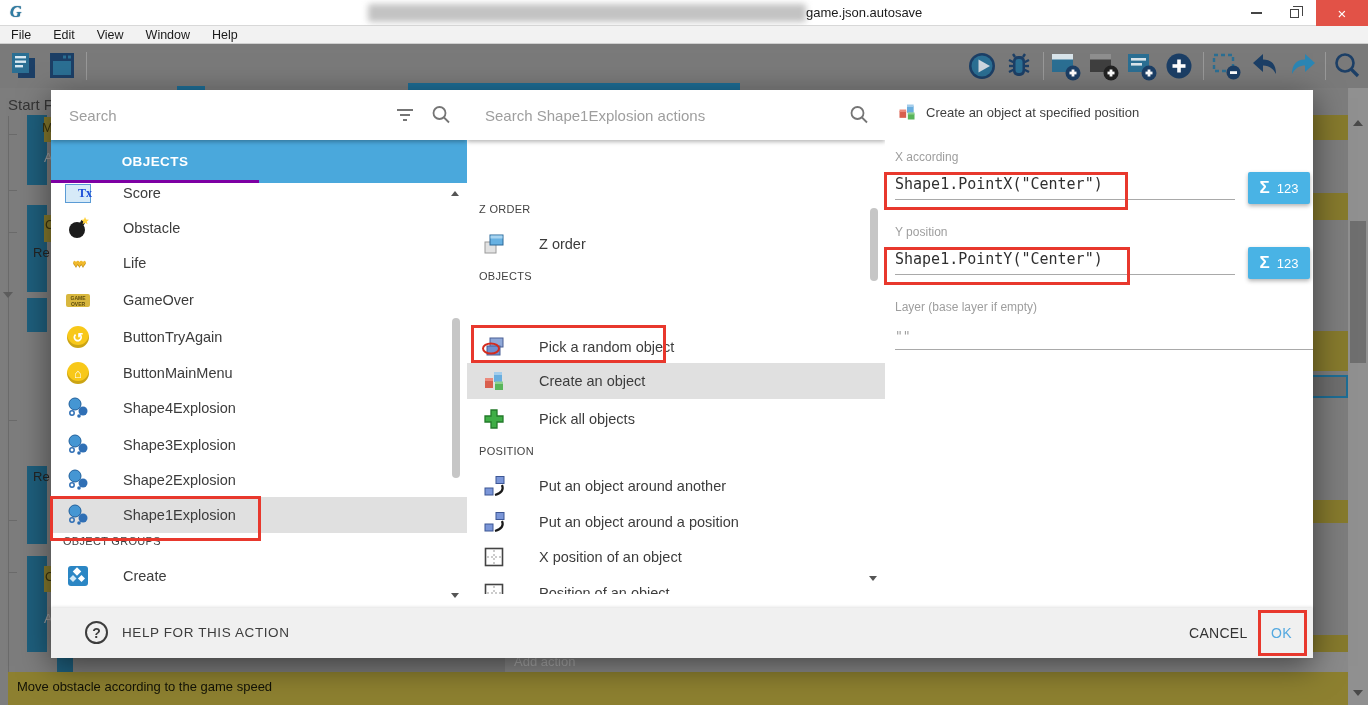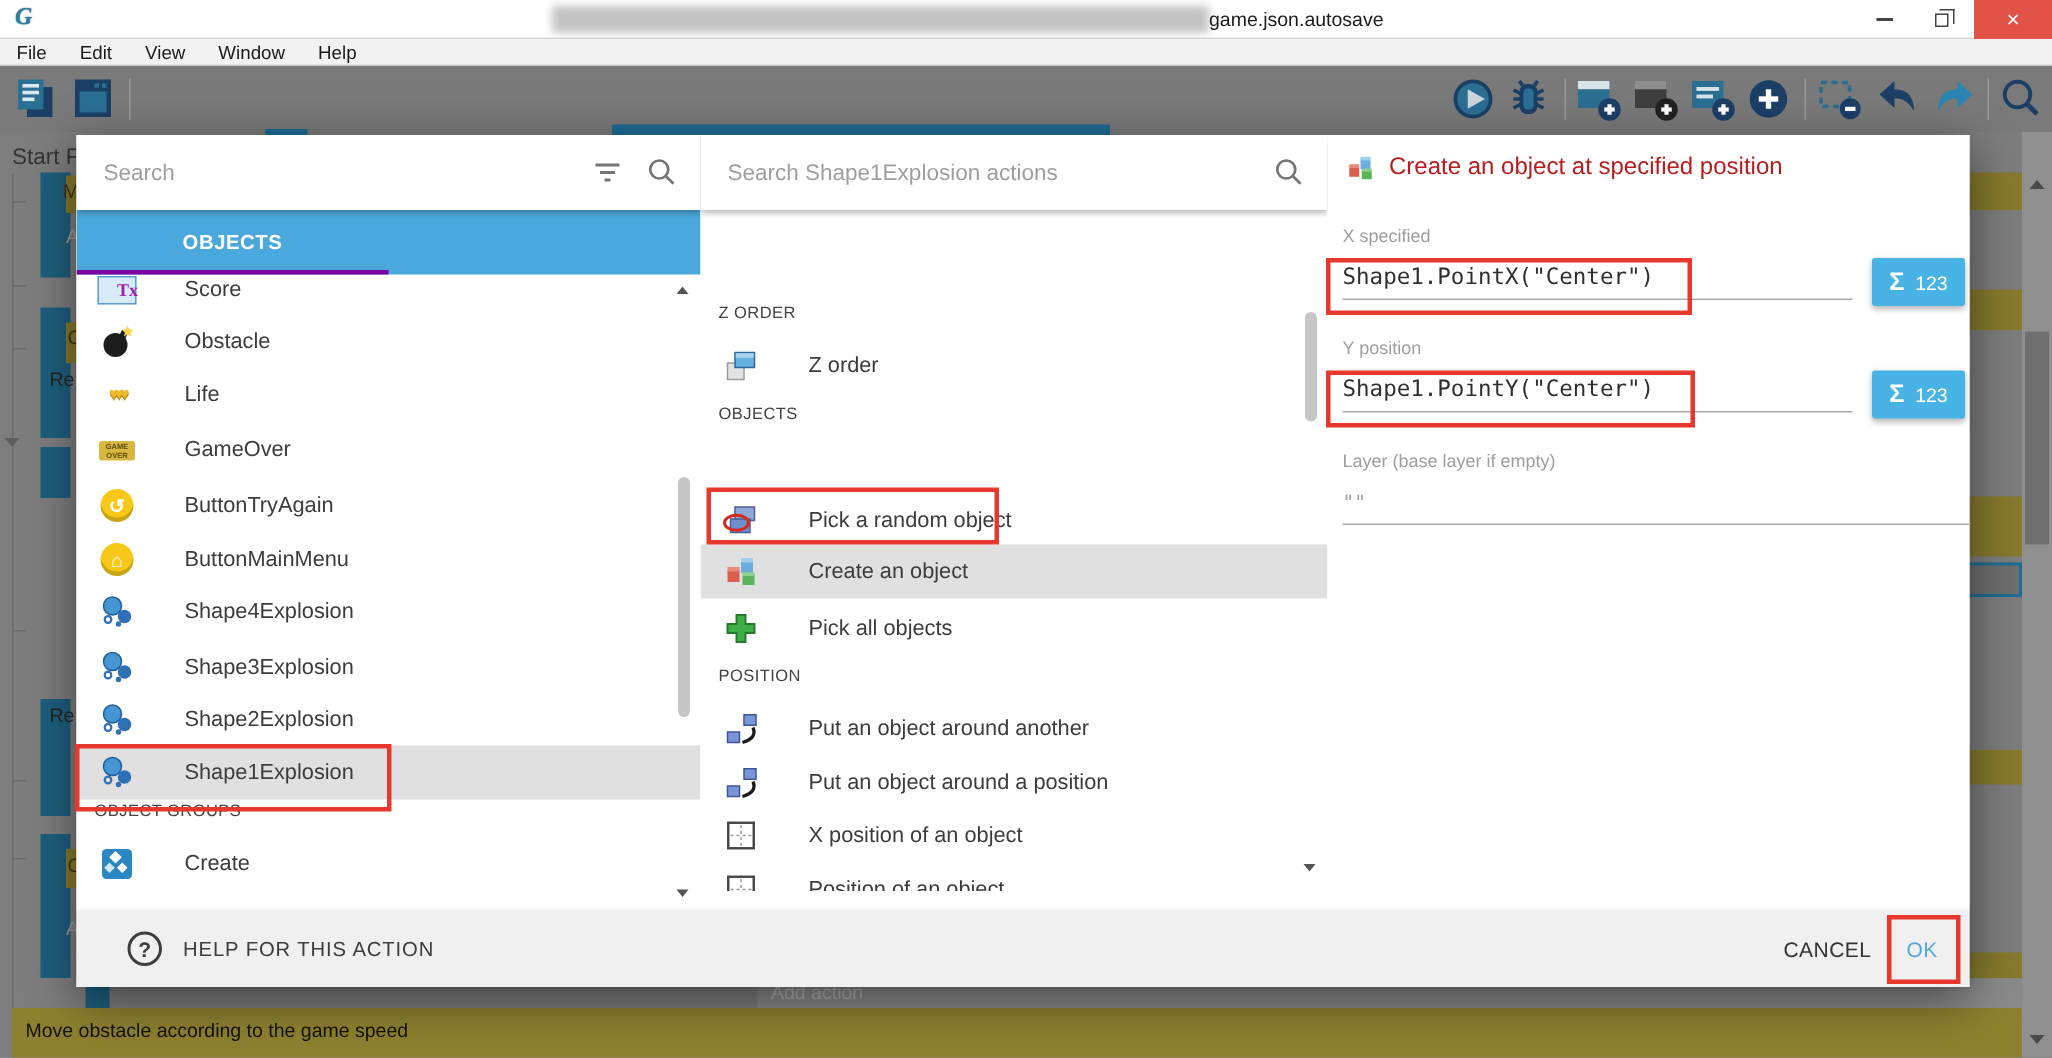--- a/index.html
+++ b/index.html
@@ -93,21 +93,21 @@
   .sect-hdr { position:absolute; left:12px; font-size:11px; color:#424242; letter-spacing:.3px; }
 
   .mini-scroll { position:absolute; width:8px; background:#c6c6c6; border-radius:4px; }
   .mini-arr-up { width:0;height:0;border-left:4px solid transparent;border-right:4px solid transparent;
     border-bottom:5px solid #555; position:absolute; }
   .mini-arr-dn { width:0;height:0;border-left:4px solid transparent;border-right:4px solid transparent;
     border-top:5px solid #555; position:absolute; }
 
   
   .rp-header { position:absolute; left:12px; top:12px; display:flex; align-items:center; }
-  .rp-header .t { margin-left:9px; font-size:16px; color:#b91c1c; }
+  .rp-header .t { margin-left:9px; font-size:13px; color:#404040; }
   .fld-label { position:absolute; left:10px; font-size:12px; color:#9e9e9e; }
   .fld-input { position:absolute; left:10px; width:340px; border:none; outline:none;
     border-bottom:1px solid #a9a9a9; background:transparent; padding:0 0 6px 0;
     font:15px "DejaVu Sans Mono",monospace; color:#2f2f2f; }
   .fld-input.gray { color:#9e9e9e; font-size:13px; width:420px; }
   .expr-btn { position:absolute; width:62px; height:32px; background:#49b3e5; border-radius:2px;
     box-shadow:0 2px 4px rgba(0,0,0,.3); display:flex; align-items:center; justify-content:center;
     color:#fff; cursor:pointer; }
   .expr-btn .sg { font-size:17px; font-weight:bold; margin-right:7px; }
   .expr-btn .n { font-size:13px; }
@@ -120,21 +120,21 @@
     color:#3d3d3d; }
   .help-text { margin-left:14px; font-size:13.5px; color:#3d3d3d; letter-spacing:.6px; }
   .btn-text { position:absolute; top:12px; height:26px; display:flex; align-items:center;
     font-size:14px; letter-spacing:.3px; cursor:pointer; }
   .btn-cancel { left:1138px; color:#333; }
   .btn-ok { left:1220px; color:#55a9e0; }
 
   .anno { position:absolute; border:3px solid #e8382d; z-index:50; pointer-events:none; }
 
   .ic-score { width:26px; height:19px; background:#d6eaf8; border:1px solid #5b9bd5;
-    font:bold 12px "Liberation Serif",serif; color:#a21caf; text-align:center; line-height:17px;padding-left:12px; }
+    font:bold 12px "Liberation Serif",serif; color:#1d4ed8; text-align:center; line-height:17px;padding-left:12px; }
   .ic-heart { font-size:11px; color:#f0b92c; letter-spacing:-3px; text-shadow:0 1px 0 #b8860b; }
   .ic-gameover { width:24px; height:13px; background:#d8b73e; border-radius:2px;
     font:bold 5px/6px "Liberation Sans",sans-serif; color:#5f4d0d; text-align:center;
     overflow:hidden; padding-top:1px; }
   .ic-ybtn { width:22px; height:22px; border-radius:50%; background:#f8c819;
     box-shadow:inset 0 -3px 0 rgba(0,0,0,.18); color:#fff; font-size:13px; font-weight:bold;
     display:flex; align-items:center; justify-content:center; }
 </style>
 </head>
 <body>
@@ -542,21 +542,21 @@
           <rect x="3" y="11" width="8" height="8" fill="#d95f4e"></rect>
             <rect x="3" y="9" width="8" height="3" fill="#eb8a7c"></rect>
           <rect x="12" y="5" width="8" height="8" fill="#6aaede"></rect>
             <rect x="12" y="3" width="8" height="3" fill="#a3cdec"></rect>
           <rect x="13" y="14" width="8" height="7" fill="#59b55a"></rect>
             <rect x="13" y="12.5" width="8" height="2.5" fill="#8fd190"></rect>
         </svg>
         <span class="t">Create an object at specified position</span>
       </div>
 
-      <span class="fld-label" style="top:60px">X specified</span>
+      <span class="fld-label" style="top:60px">X according</span>
       <input class="fld-input" style="top: 85px;" value="Shape1.PointX(&quot;Center&quot;)">
       <div class="expr-btn" style="left:363px;top:82px">
         <span class="sg">Σ</span>
         <span class="n">123</span>
       </div>
 
       <span class="fld-label" style="top:135px">Y position</span>
       <input class="fld-input" style="top: 160px;" value="Shape1.PointY(&quot;Center&quot;)">
       <div class="expr-btn" style="left:363px;top:157px">
         <span class="sg">Σ</span>

